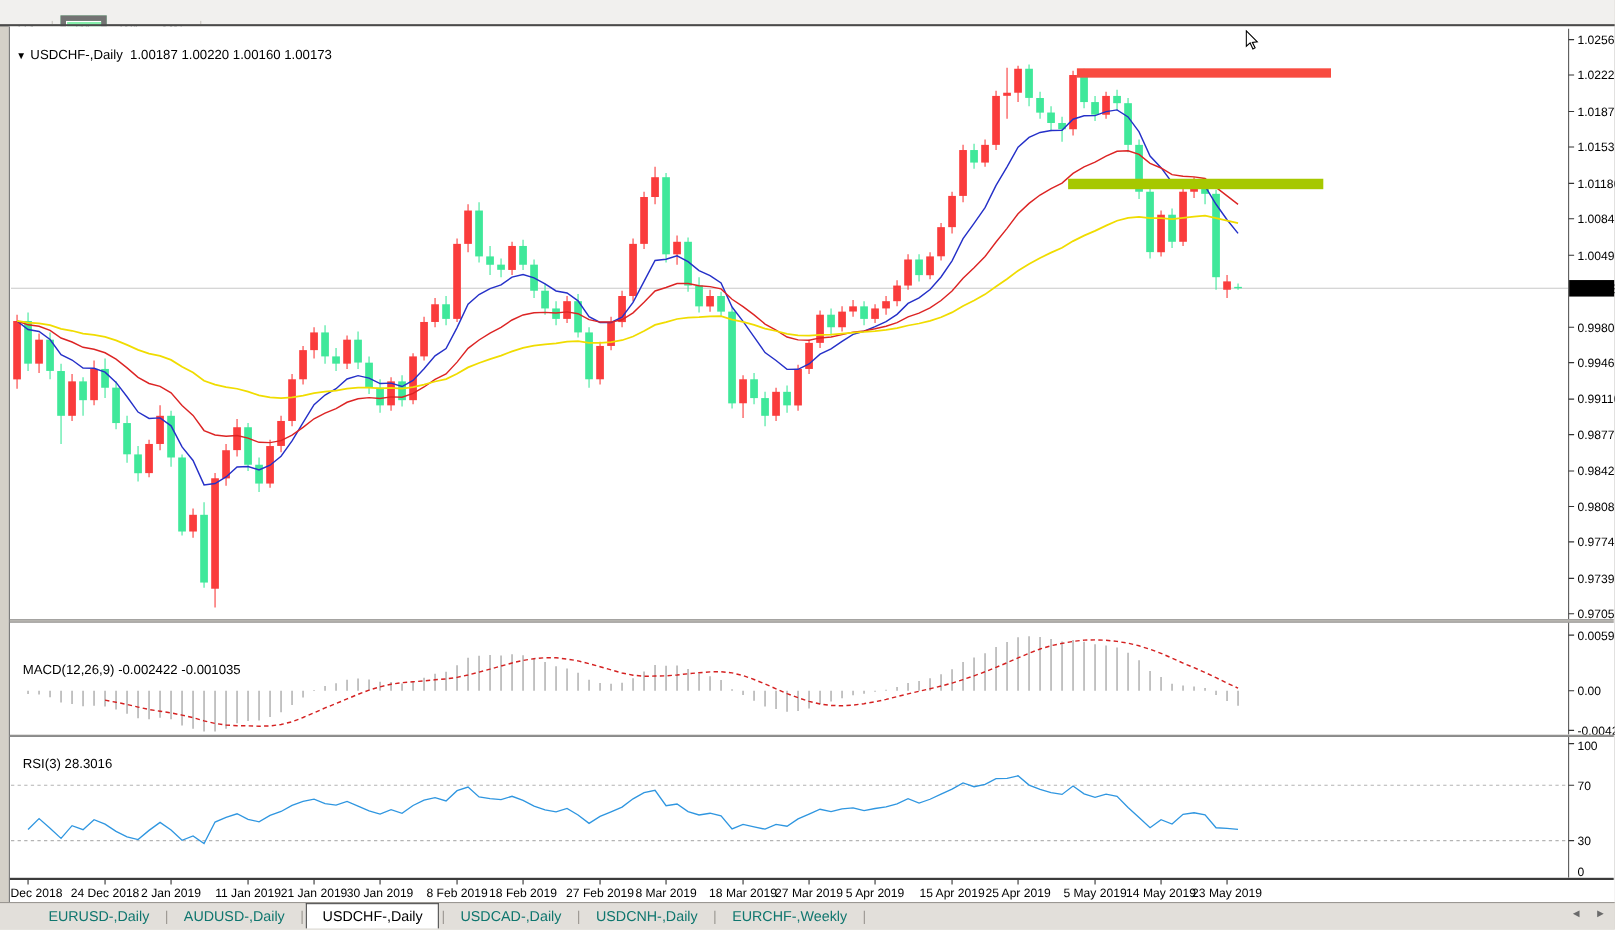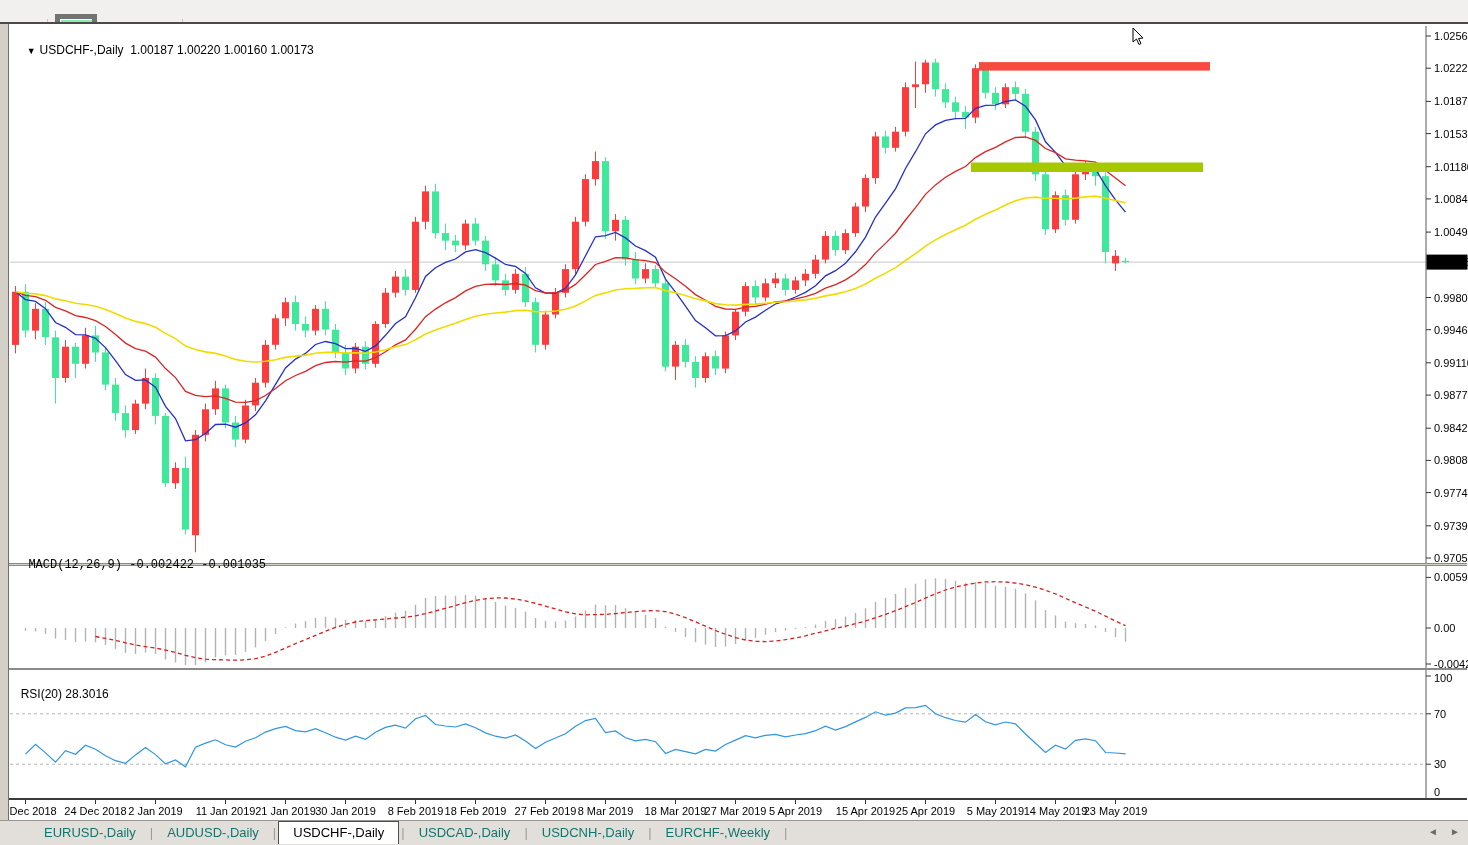--- a/index.html
+++ b/index.html
@@ -309,21 +309,21 @@
     <text x="1424" y="438.4">0.98080</text>
     <line x1="1416" y1="466.6" x2="1421" y2="466.6" stroke="#333"></line>
     <text x="1424" y="470.6">0.97740</text>
     <line x1="1416" y1="499.8" x2="1421" y2="499.8" stroke="#333"></line>
     <text x="1424" y="503.8">0.97390</text>
     <line x1="1416" y1="532.0" x2="1421" y2="532.0" stroke="#333"></line>
     <text x="1424" y="536.0">0.97050</text>
     <rect x="1416.5" y="228.6" width="41" height="15" fill="#000"></rect>
     <text x="1421" y="240.1" fill="#fff">1.00173</text>
   </svg>
-<div id="main-title" class="abs panel-label" style="left:20px;top:29px;text-align:center;">
+<div id="main-title" class="abs panel-label" style="left:8px;top:29px;text-align:center;">
   <span class="marker">▼</span><span>USDCHF-,Daily</span>  <span>1.00187 1.00220 1.00160 1.00173</span>
 </div>
 
 <div class="splitter abs" style="top:563px;height:1px;"></div>
 
 <svg id="macd-svg" class="abs" style="left:10px;top:566px;" width="1458" height="102">
     <line x1="5.5" y1="62" x2="5.5" y2="62.0" stroke="#b2b2b2" stroke-width="1.4"></line>
     <line x1="15.5" y1="62" x2="15.5" y2="64.8" stroke="#b2b2b2" stroke-width="1.4"></line>
     <line x1="25.5" y1="62" x2="25.5" y2="65.4" stroke="#b2b2b2" stroke-width="1.4"></line>
     <line x1="35.5" y1="62" x2="35.5" y2="67.8" stroke="#b2b2b2" stroke-width="1.4"></line>
@@ -437,42 +437,42 @@
     <line x1="1115.5" y1="62" x2="1115.5" y2="75.7" stroke="#b2b2b2" stroke-width="1.4"></line>
     <polyline points="85.5,70.5 95.5,72.4 105.5,74.4 115.5,76.8 125.5,79.0 135.5,80.6 145.5,82.1 155.5,84.1 165.5,86.4 175.5,89.3 185.5,91.7 195.5,93.2 205.5,93.7 215.5,93.9 225.5,94.2 235.5,93.9 245.5,92.6 255.5,90.2 265.5,86.3 275.5,82.0 285.5,77.6 295.5,73.6 305.5,69.4 315.5,65.2 325.5,61.4 335.5,58.4 345.5,56.0 355.5,54.6 365.5,53.8 375.5,53.0 385.5,52.0 395.5,51.2 405.5,49.8 415.5,47.6 425.5,45.0 435.5,42.3 445.5,39.5 455.5,36.7 465.5,34.4 475.5,32.8 485.5,31.9 495.5,32.0 505.5,33.1 515.5,34.8 525.5,37.3 535.5,40.1 545.5,43.0 555.5,45.8 565.5,47.8 575.5,48.8 585.5,48.6 595.5,48.4 605.5,47.6 615.5,46.5 625.5,45.6 635.5,44.8 645.5,44.6 655.5,45.7 665.5,48.1 675.5,51.7 685.5,55.8 695.5,60.2 705.5,64.5 715.5,68.3 725.5,71.6 735.5,74.0 745.5,75.3 755.5,75.6 765.5,75.0 775.5,73.7 785.5,72.0 795.5,69.8 805.5,67.3 815.5,64.8 825.5,62.4 835.5,60.1 845.5,57.7 855.5,55.0 865.5,51.8 875.5,48.4 885.5,44.7 895.5,40.7 905.5,36.5 915.5,32.1 925.5,27.8 935.5,24.0 945.5,21.0 955.5,18.9 965.5,17.1 975.5,15.9 985.5,15.7 995.5,16.0 1005.5,17.1 1015.5,18.7 1025.5,21.1 1035.5,24.3 1045.5,27.9 1055.5,32.3 1065.5,36.8 1075.5,41.0 1085.5,45.3 1095.5,50.1 1105.5,55.0 1115.5,59.6" fill="none" stroke="#d42020" stroke-width="1.3" stroke-dasharray="4 3"></polyline>
     <line x1="1416" y1="0" x2="1416" y2="102" stroke="#5a5a5a"></line>
     <line x1="1416" y1="11.4" x2="1421" y2="11.4" stroke="#333"></line>
     <text x="1424" y="15.4">0.00597</text>
     <line x1="1416" y1="62.0" x2="1421" y2="62.0" stroke="#333"></line>
     <text x="1424" y="66.0">0.00</text>
     <line x1="1416" y1="98.0" x2="1421" y2="98.0" stroke="#333"></line>
     <text x="1424" y="102.0">-0.004243</text>
   </svg>
-<div class="abs panel-label" style="left:14px;top:544px;font-family:Liberation Mono, monospace;">
+<div class="abs panel-label" style="left:14px;top:588px;">
   <span>MACD(12,26,9)</span> <span>-0.002422 -0.001035</span>
 </div>
 
 <div class="splitter abs" style="top:668px;height:0px;"></div>
 
 <svg id="rsi-svg" class="abs" style="left:10px;top:670px;" width="1458" height="128">
     <line x1="0" y1="43.8" x2="1416" y2="43.8" stroke="#b4b4b4" stroke-width="1" stroke-dasharray="3 3"></line>
     <line x1="0" y1="94.2" x2="1416" y2="94.2" stroke="#b4b4b4" stroke-width="1" stroke-dasharray="3 3"></line>
     <polyline points="15.5,84.1 25.5,74.2 35.5,82.9 45.5,92.2 55.5,80.6 65.5,84.3 75.5,75.2 85.5,79.2 95.5,85.8 105.5,90.7 115.5,93.3 125.5,84.9 135.5,77.6 145.5,84.6 155.5,93.9 165.5,89.9 175.5,96.8 185.5,77.3 195.5,73.1 205.5,69.8 215.5,74.8 225.5,77.1 235.5,71.3 245.5,67.7 255.5,62.1 265.5,58.6 275.5,56.5 285.5,60.6 295.5,61.9 305.5,58.6 315.5,62.8 325.5,67.2 335.5,70.1 345.5,66.1 355.5,69.4 365.5,62.3 375.5,57.4 385.5,55.1 395.5,58.1 405.5,48.8 415.5,45.5 425.5,54.5 435.5,56.0 445.5,57.0 455.5,53.9 465.5,57.7 475.5,62.9 485.5,66.2 495.5,68.1 505.5,64.9 515.5,70.9 525.5,78.5 535.5,72.2 545.5,68.0 555.5,63.7 565.5,56.2 575.5,50.6 585.5,48.5 595.5,62.5 605.5,60.9 615.5,67.8 625.5,70.9 635.5,69.3 645.5,71.7 655.5,83.5 665.5,79.5 675.5,81.7 685.5,83.8 695.5,79.4 705.5,81.1 715.5,74.5 725.5,70.1 735.5,65.7 745.5,67.8 755.5,65.3 765.5,64.4 775.5,66.9 785.5,65.0 795.5,63.6 805.5,60.7 815.5,56.1 825.5,60.0 835.5,56.6 845.5,51.9 855.5,47.4 865.5,41.8 875.5,45.2 885.5,43.1 895.5,37.9 905.5,37.6 915.5,35.3 925.5,43.7 935.5,47.7 945.5,50.5 955.5,52.2 965.5,44.6 975.5,51.7 985.5,54.9 995.5,52.0 1005.5,53.9 1015.5,64.0 1025.5,73.2 1035.5,82.5 1045.5,75.2 1055.5,79.1 1065.5,70.3 1075.5,68.9 1085.5,70.7 1095.5,82.5 1105.5,83.0 1115.5,83.9" fill="none" stroke="#2f96e0" stroke-width="1.2"></polyline>
     <line x1="1416" y1="0" x2="1416" y2="128" stroke="#5a5a5a"></line>
     <line x1="1416" y1="6.0" x2="1421" y2="6.0" stroke="#333"></line>
     <text x="1424" y="12.0">100</text>
     <line x1="1416" y1="43.8" x2="1421" y2="43.8" stroke="#333"></line>
     <text x="1424" y="47.8">70</text>
     <line x1="1416" y1="94.2" x2="1421" y2="94.2" stroke="#333"></line>
     <text x="1424" y="98.2">30</text>
     <line x1="1416" y1="132.0" x2="1421" y2="132.0" stroke="#333"></line>
     <text x="1424" y="126.0">0</text>
   </svg>
 <div class="abs panel-label" style="left:14px;top:673px;">
-  <span>RSI(20)</span> <span>28.3016</span>
+  <span>RSI(3)</span> <span>28.3016</span>
 </div>
 
 <div id="date-topline" class="abs"></div>
 
 <svg id="date-axis" class="abs" width="1458" height="20">
     <line x1="15.5" y1="0" x2="15.5" y2="4" stroke="#333"></line>
     <text x="15.5" y="15" text-anchor="middle">14 Dec 2018</text>
     <line x1="85.5" y1="0" x2="85.5" y2="4" stroke="#333"></line>
     <text x="85.5" y="15" text-anchor="middle">24 Dec 2018</text>
     <line x1="145.5" y1="0" x2="145.5" y2="4" stroke="#333"></line>

